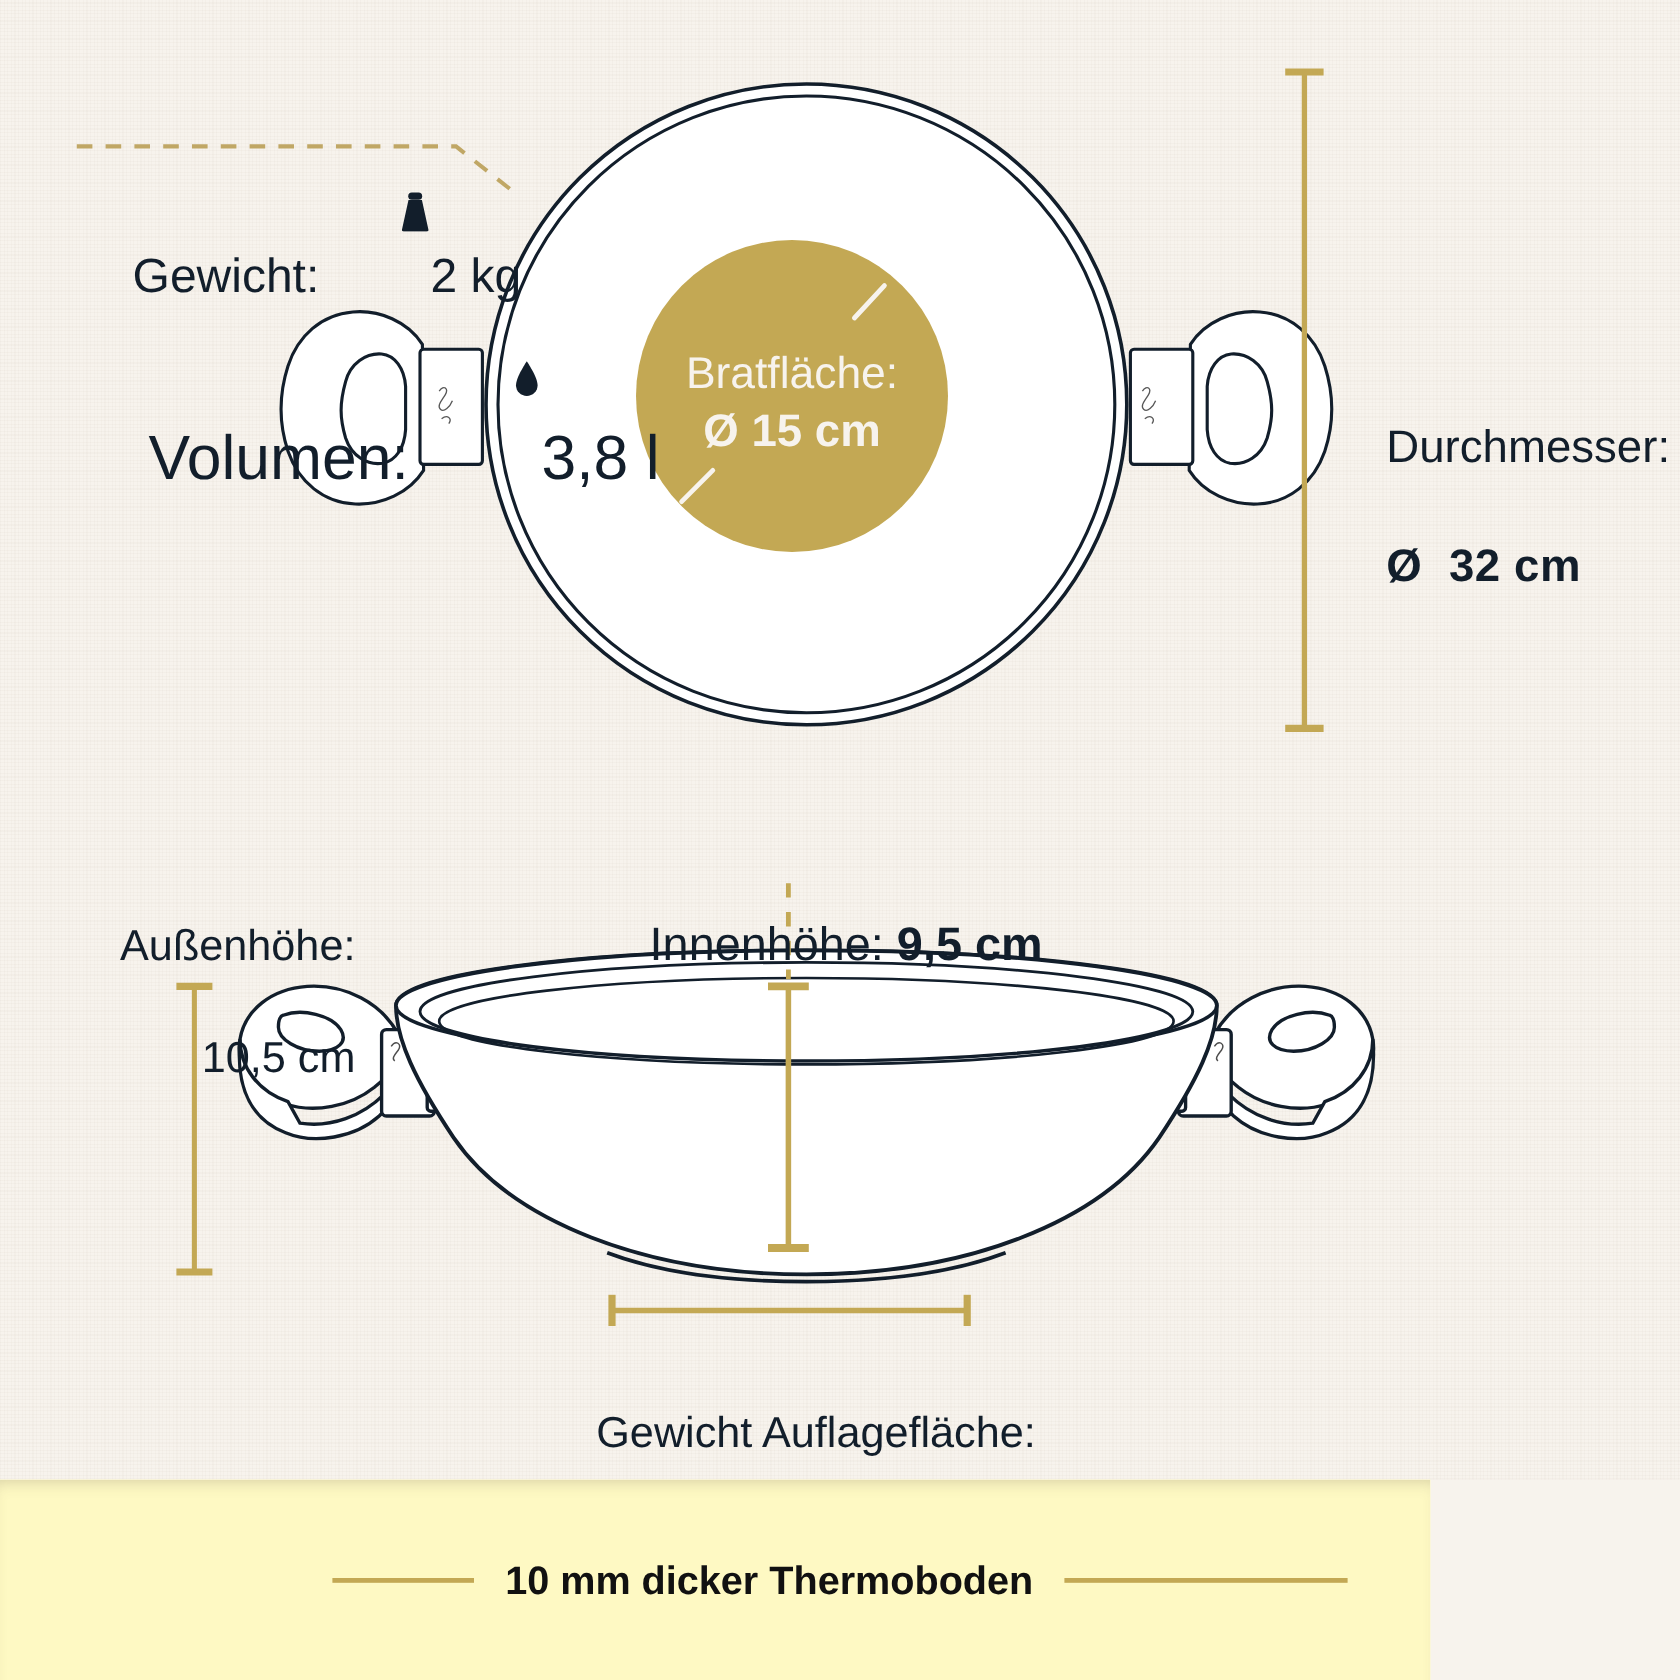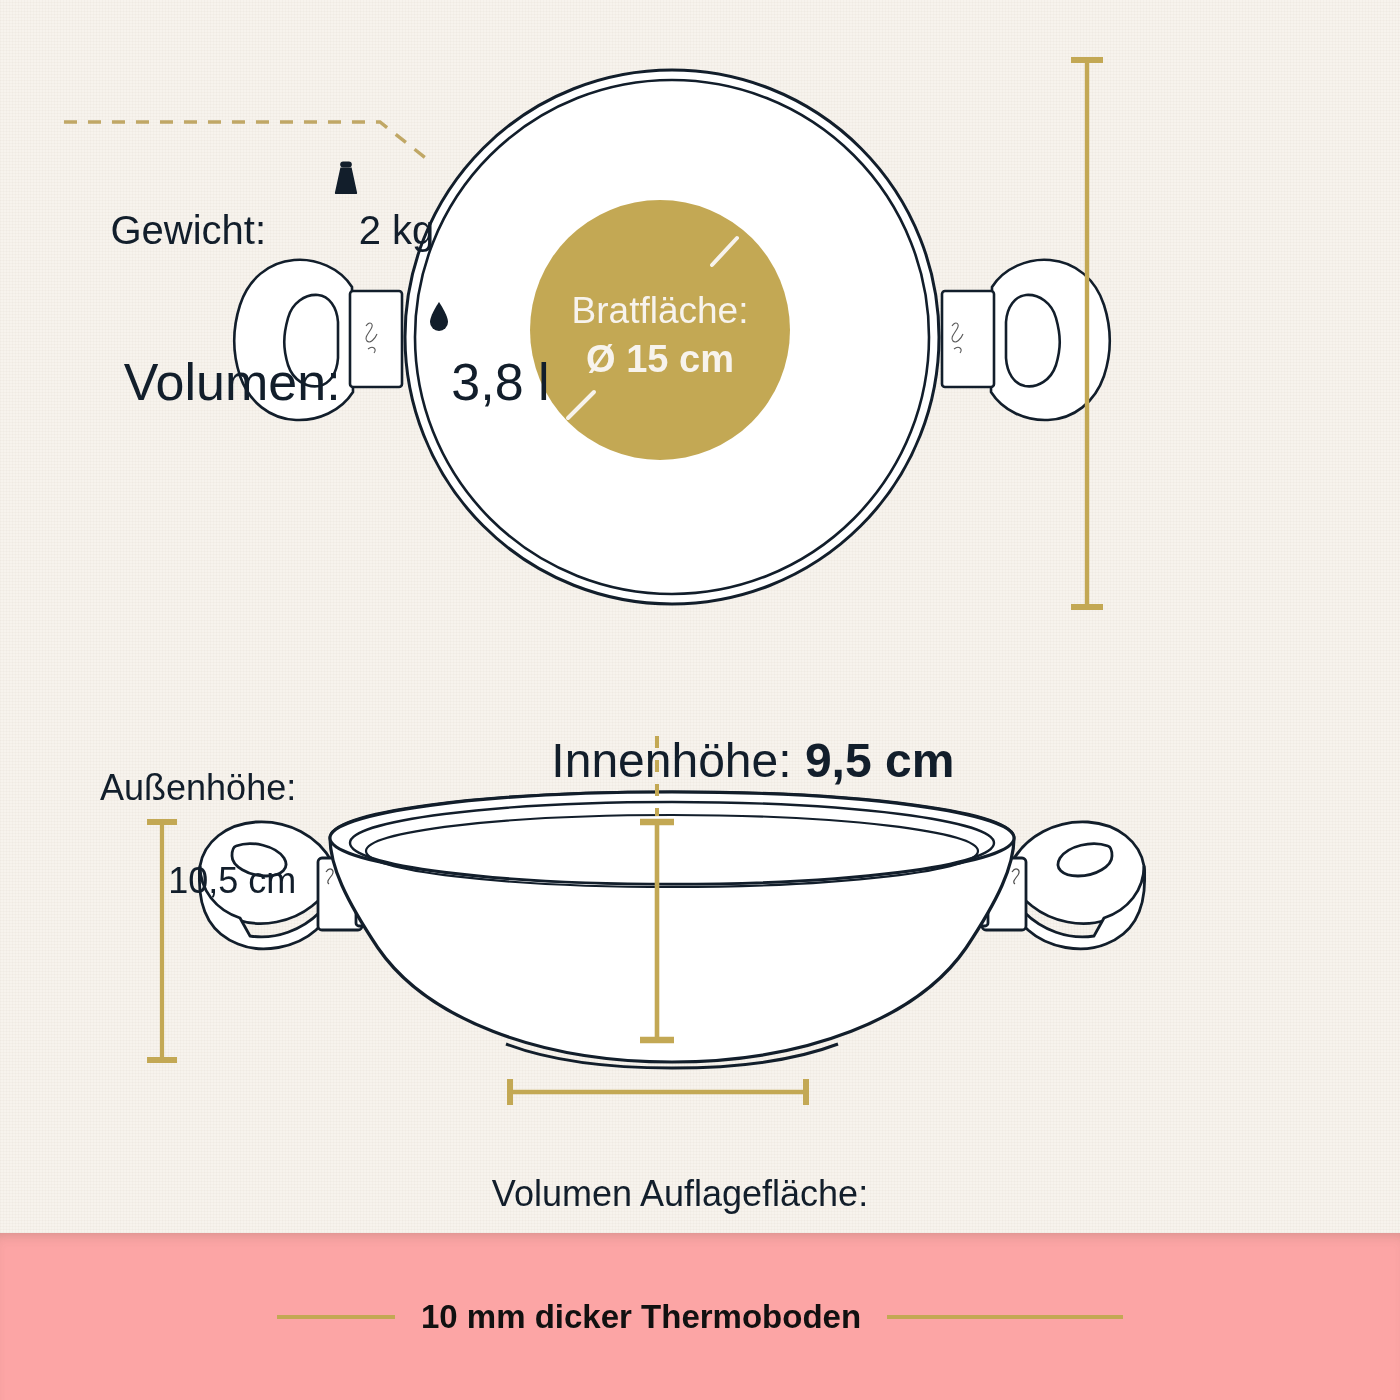--- a/index.html
+++ b/index.html
@@ -76,40 +76,40 @@
     font-size: 36px;
     text-align: right;
   }
   #outerheight-block .l2 {
     font-weight: 400;
     display: block;
     padding-left: 36px;
   }
 
   #innerheight-block {
-    left: 498px; top: 668px;
-    font-size: 48px;
+    left: 498px; top: 712px;
+    font-size: 39px;
   }
   #innerheight-block b { font-weight: 700; }
 
   #cooktop-block {
     left: 660px; top: 1124px;
     transform: translateX(-50%);
     font-size: 36px;
     text-align: center;
   }
   #cooktop-block .l2 { font-weight: 700; display: block; margin-top: 6px; }
 
   
   #footer {
     position: absolute;
     left: 0; top: 1233px;
-    width: 1400px;
+    width: 1192px;
     height: 167px;
-    background: #fca5a5;
+    background: #fef9c3;
     box-shadow: inset 0 9px 14px -9px rgba(90,80,65,.30);
   }
   #footer-row {
     position: absolute;
     left: 0; top: 0;
     width: 1400px;
     height: 167px;
     display: flex;
     align-items: center;
     justify-content: center;
@@ -303,32 +303,36 @@
   </div>
 
   <div class="txt" id="volume-line">
     <span class="lbl-reg">Volumen:</span><span class="icon-glyph">
       <svg width="24" height="34" viewBox="0 0 24 34" aria-hidden="true">
         <path d="M12 2 C12 2 3 15.2 3 22 a9 9 0 0 0 18 0 C21 15.2 12 2 12 2 Z" fill="#121E2B"></path>
       </svg>
     </span><span class="lbl-bold">3,8 l</span>
   </div>
 
+  <div class="txt" id="diameter-block">
+    <span class="l1 lbl-reg">Durchmesser:</span><br>
+    <span class="l2">Ø  32 cm</span>
+  </div>
 
   <div class="txt" id="outerheight-block">
     <span class="l1 lbl-reg">Außenhöhe:</span>
     <span class="l2">10,5 cm</span>
   </div>
 
   <div class="txt" id="innerheight-block">
     <span class="lbl-reg">Innenhöhe: </span><b>9,5 cm</b>
   </div>
 
   <div class="txt" id="cooktop-block">
-    <span class="l1 lbl-reg">Volumen Auflagefläche:</span>
+    <span class="l1 lbl-reg">Gewicht Auflagefläche:</span>
     <span class="l2">13 – 17 cm</span>
   </div>
 
   <div id="footer">
     <div id="footer-row">
       <div class="foot-rule rule-edge"></div>
       <div class="foot-txt">10 mm dicker Thermoboden</div>
       <div class="foot-rule rule-mid"></div>
       <div class="foot-rule rule-edge"></div>
     </div>

